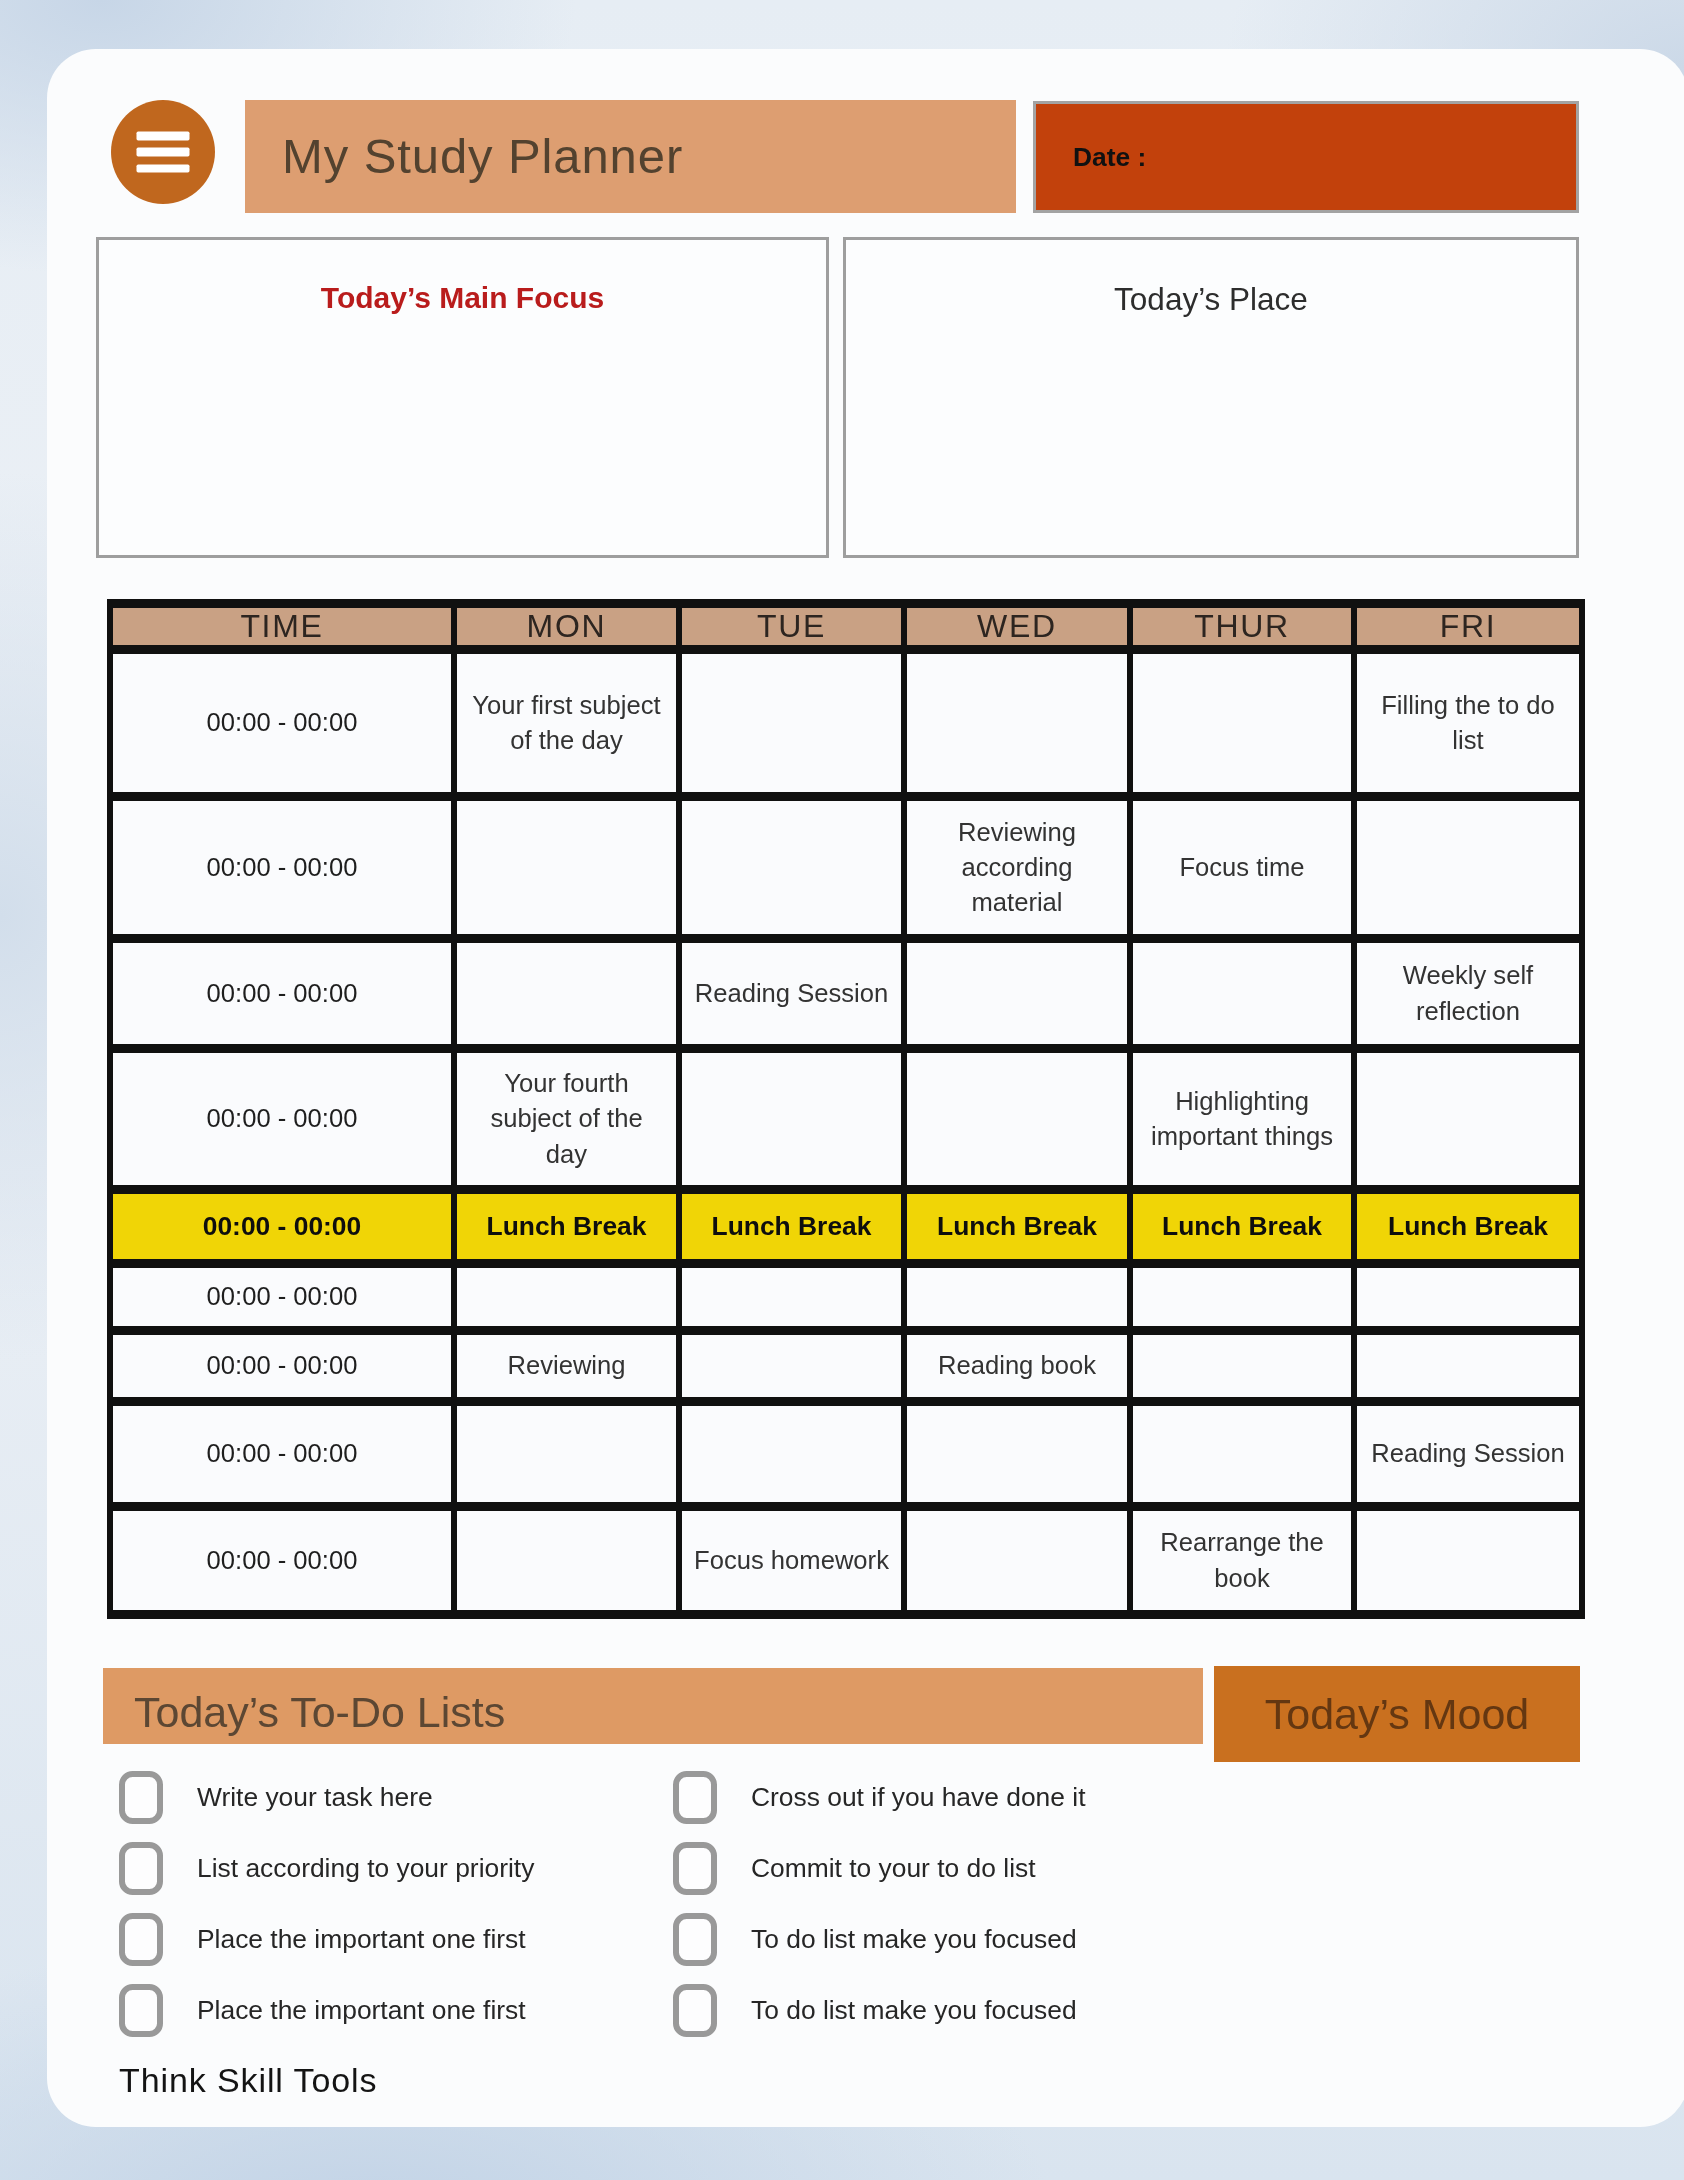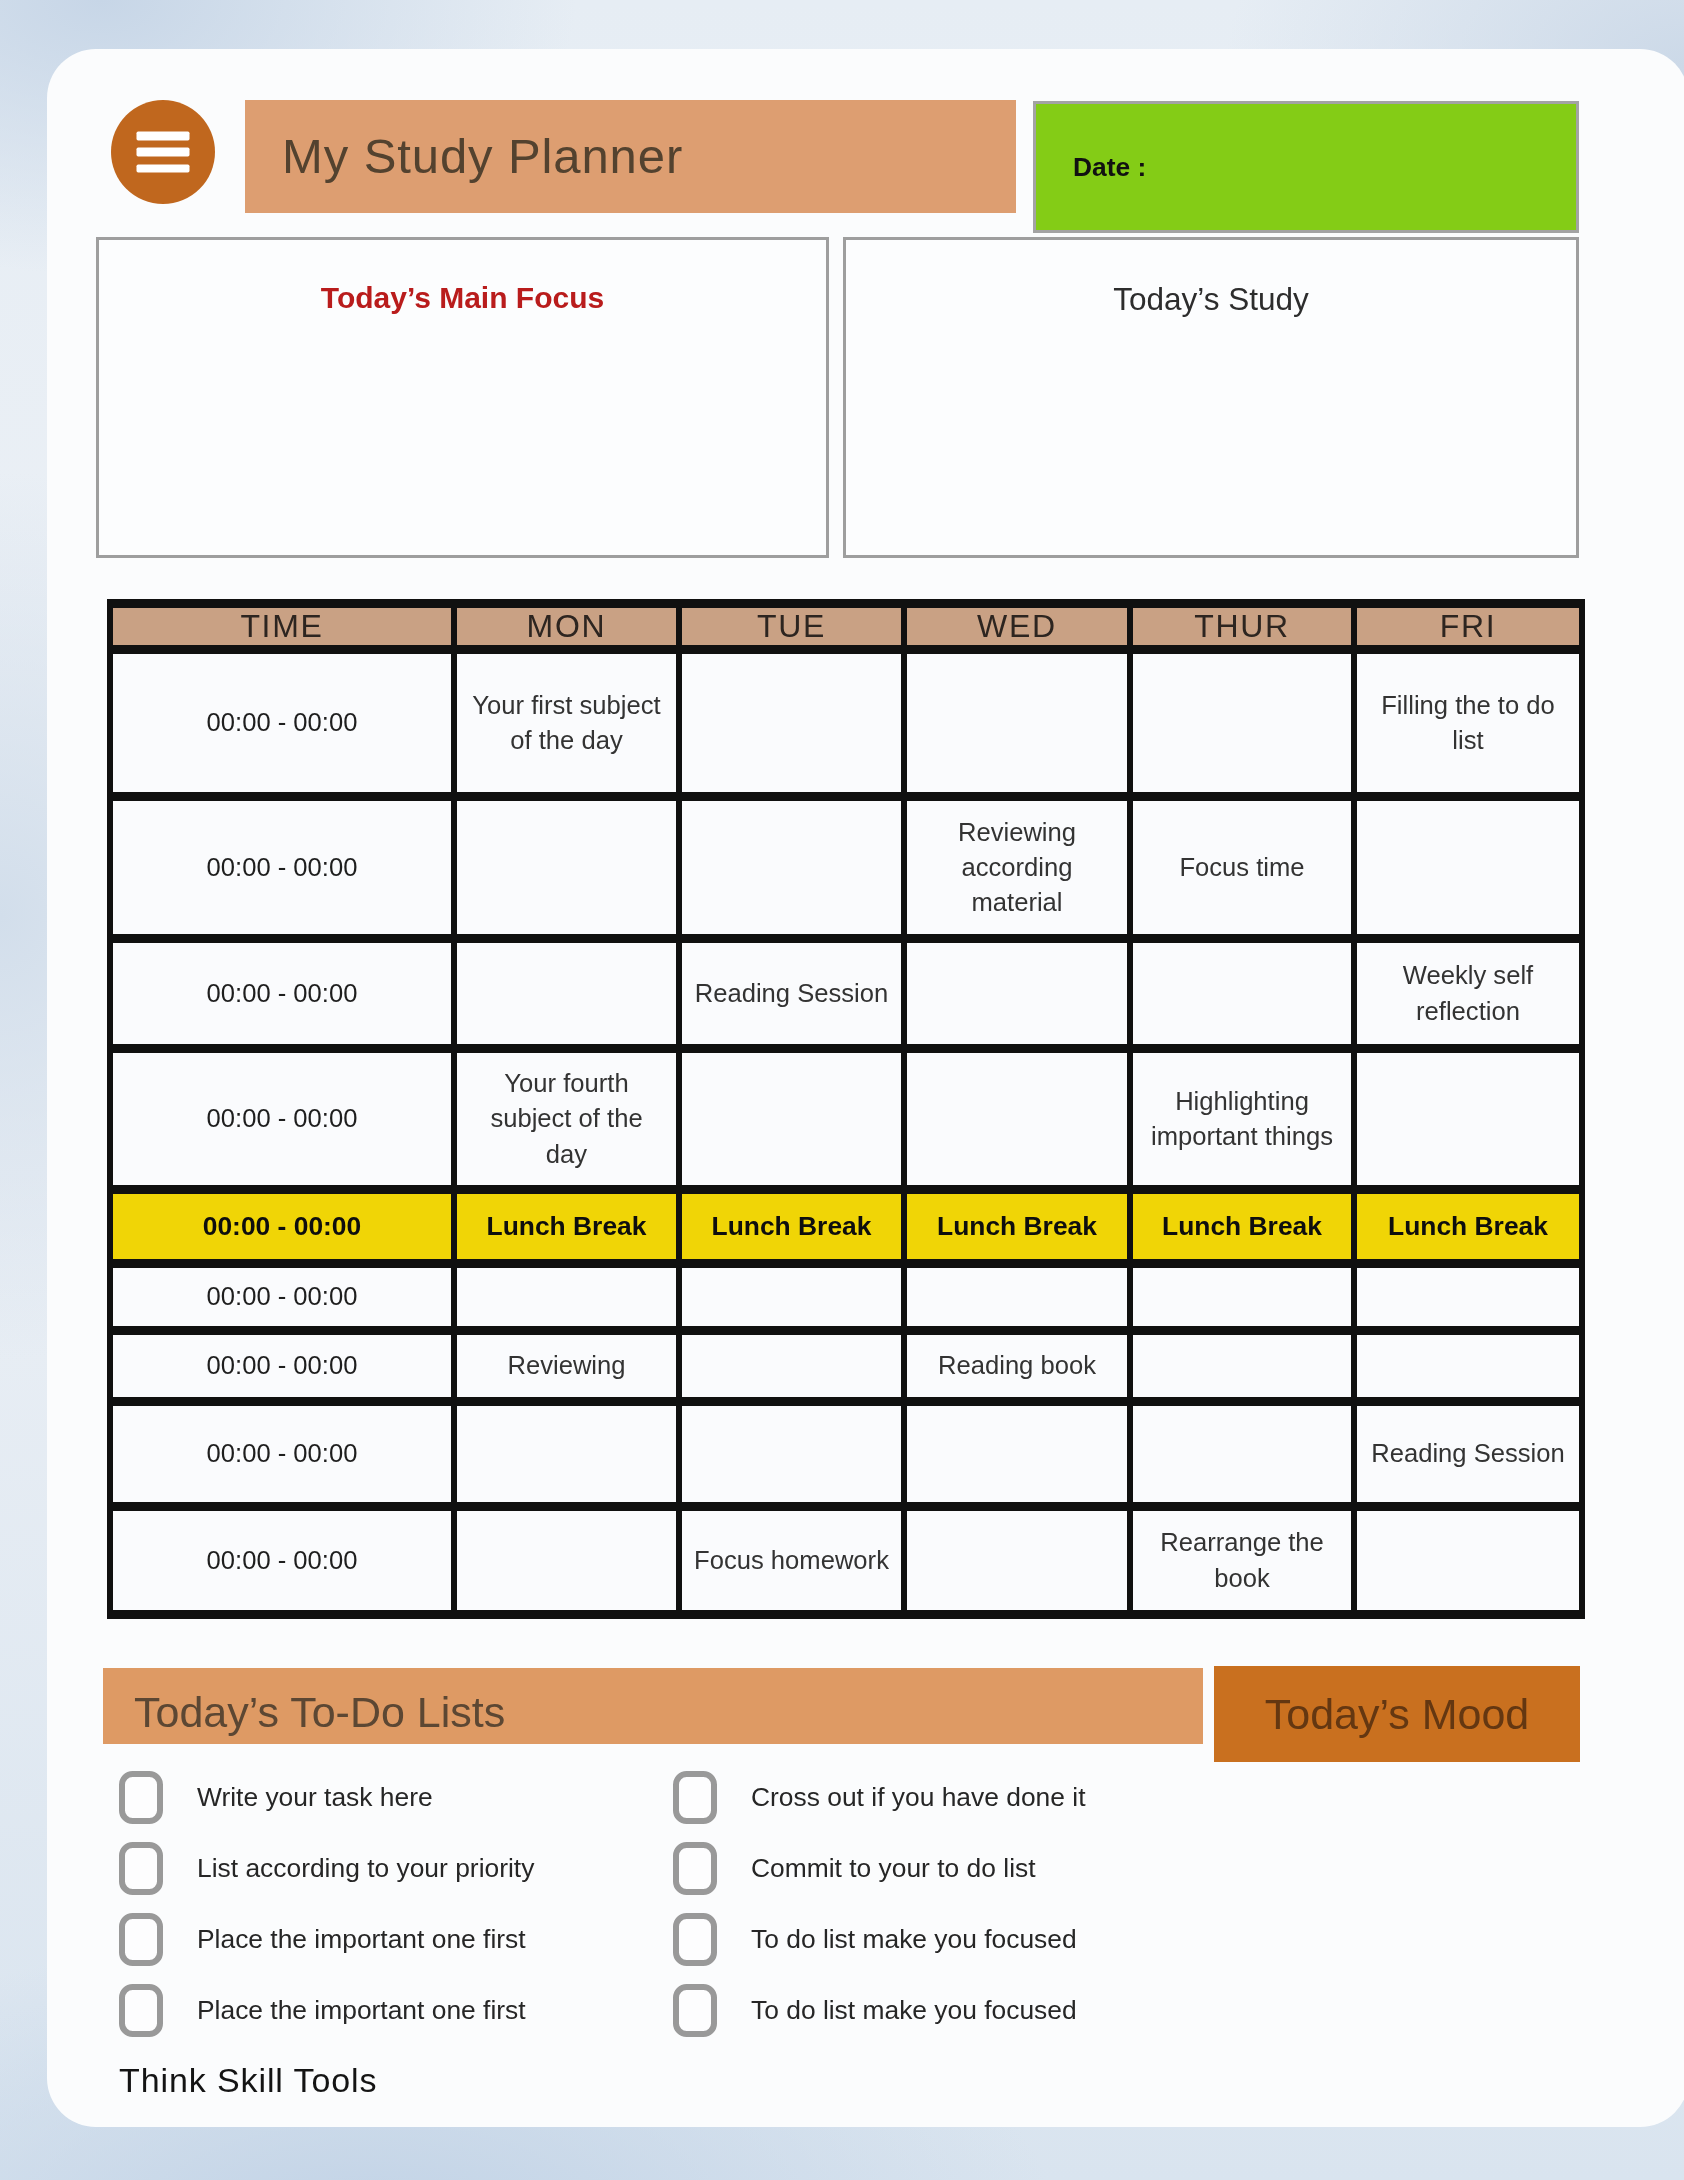--- a/index.html
+++ b/index.html
@@ -32,22 +32,22 @@
 
   .title-bar {
     position:absolute; left:198px; top:51px; width:771px; height:113px;
     background:var(--title-bar-orange,#dd9e71);
     color:var(--title-text-brown,#53422f);
     font-size:49px; line-height:113px; padding-left:37px; box-sizing:border-box;
     letter-spacing:0.9px;
   }
 
   .date-box {
-    position:absolute; left:986px; top:52px; width:546px; height:132px;
-    background:#84cc16; border:3.4px solid #a3a3a3; box-sizing:border-box;
+    position:absolute; left:986px; top:52px; width:546px; height:112px;
+    background:#c2410c; border:3.4px solid #a3a3a3; box-sizing:border-box;
   }
   .date-box .lbl { position:absolute; left:37px; top:50%; transform:translateY(-50%);
     font-size:26.4px; font-weight:bold; color:#111; }
 
   
   .fill-box { position:absolute; top:188px; height:321px; background:#fcfdfe;
     border:3.4px solid #9e9e9e; box-sizing:border-box; text-align:center; }
   .fill-box.focus { left:49px;  width:733px; }
   .fill-box.goals { left:796px; width:736px; }
   .fill-box .bt { margin-top:41px; font-size:30px; }
@@ -117,21 +117,21 @@
     <div class="title-bar">My Study Planner</div>
 
     <div class="date-box">
       <span class="lbl">Date :</span>
     </div>
 
     <div class="fill-box focus">
       <div class="bt">Today’s Main Focus</div>
     </div>
     <div class="fill-box goals">
-      <div class="bt">Today’s Study</div>
+      <div class="bt">Today’s Place</div>
     </div>
 
     <table class="schedule">
       <colgroup>
         <col style="width:344px">
           <col style="width:225px">
           <col style="width:225px">
         <col style="width:226px">
           <col style="width:224px">
           <col style="width:228px">

